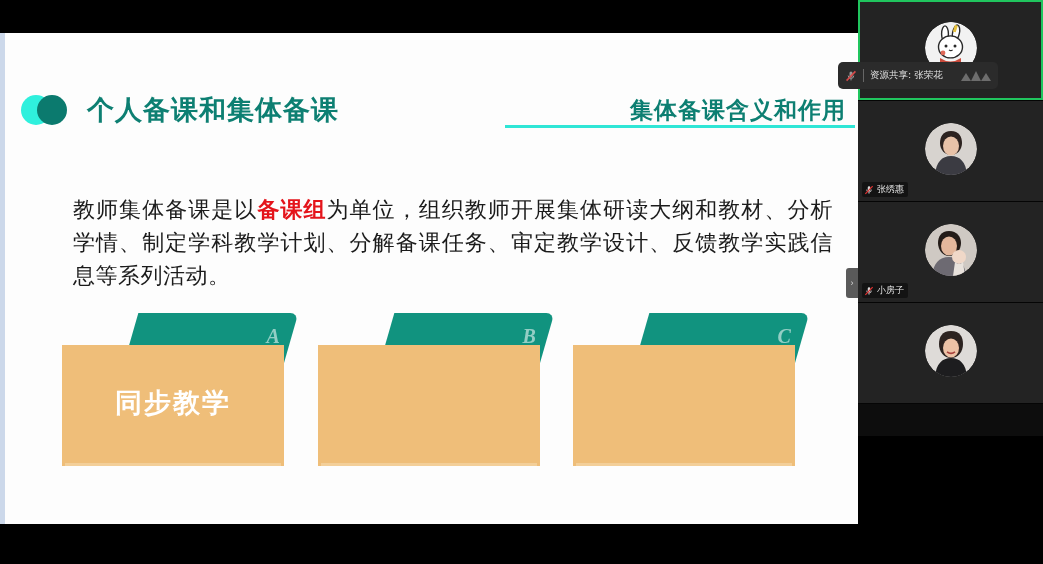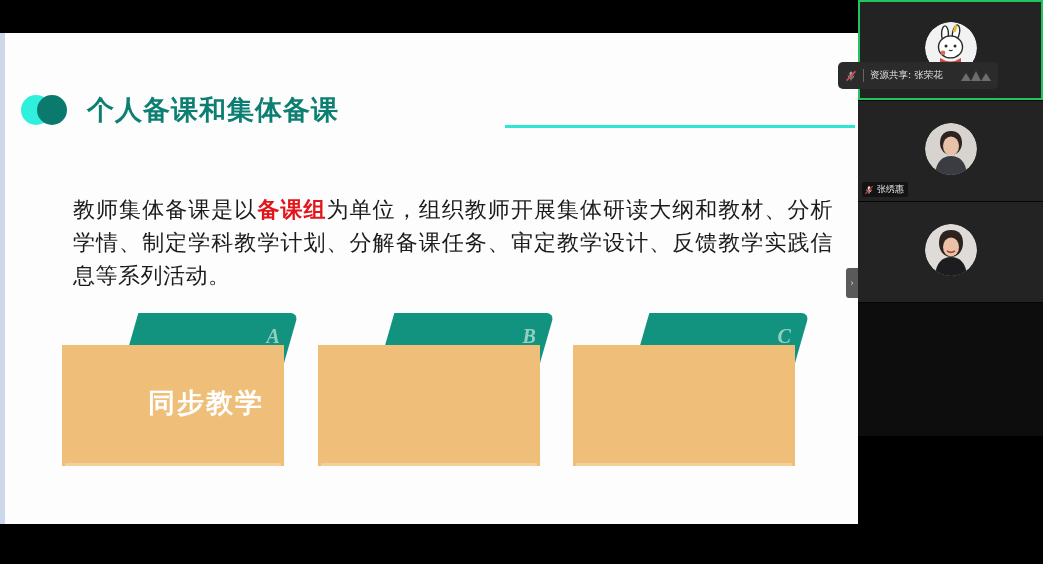--- a/index.html
+++ b/index.html
@@ -103,21 +103,20 @@
       linear-gradient(45deg, transparent 50%, #000 50%);
     mask-size: 11px 11px, 11px 11px;
     mask-position: 0 0, 0 0;
     mask-repeat: repeat-x, repeat-x;
   }
   .card-label {
     position: absolute; left: 0; top: 72px; width: 222px;
     text-align: center; color: #ffffff;
     font-size: 27px; font-weight: bold; letter-spacing: 2px;
     font-family: "DejaVu Sans", "Liberation Sans", sans-serif;
-    margin-left: 33px;
   }
   .card-rule {
     position: absolute; left: 3px; top: 150px; width: 216px; height: 3px;
     background: #f3cf99;
   }
 
   
   #sidebar {
     position: absolute; left: 858px; top: 0;
     width: 185px; height: 436px;
@@ -181,20 +180,21 @@
     <div id="slide-left-edge"></div>
 
     <div id="slide">
 
       <div class="slide-head">
         <div class="dot-mark">
           <div class="d1"></div>
           <div class="d2"></div>
         </div>
         <div class="slide-title">个人备课和集体备课</div>
+        <div class="slide-subtitle">集体备课含义和作用</div>
         <div class="subtitle-rule"></div>
       </div>
 
       <div class="slide-body">
         <span>教师集体备课是以</span><span class="hl-red">备课组</span><span>为单位，组织教师开展集体研读大纲和教材、分析学情、制定学科教学计划、分解备课任务、审定教学设计、反馈教学实践信息等系列活动。</span>
       </div>
 
       <div class="card c1">
         <div class="card-tab">
           <span class="card-letter">A</span>
@@ -259,20 +259,41 @@
         <svg class="mic-muted" viewBox="0 0 12 12" aria-hidden="true">
           <path d="M6 1.6 a1.5 1.5 0 0 1 1.5 1.5 v3 a1.5 1.5 0 0 1 -3 0 v-3 A1.5 1.5 0 0 1 6 1.6 z" fill="#d8d8d8"></path>
           <path d="M3.2 5.6 a2.8 2.8 0 0 0 5.6 0" stroke="#d8d8d8" stroke-width="1" fill="none"></path>
           <line x1="6" y1="8.6" x2="6" y2="10.4" stroke="#d8d8d8" stroke-width="1"></line>
           <line x1="1.6" y1="10.6" x2="10.4" y2="1.4" stroke="#e03030" stroke-width="1.5"></line>
         </svg>
         <span class="nm">张绣惠</span>
       </div>
     </div>
 
+    <div class="tile">
+      <div class="avatar">
+        <svg viewBox="0 0 52 52" width="52" height="52" aria-hidden="true">
+          <circle cx="26" cy="26" r="26" fill="#cfc9c3"></circle>
+          <path d="M24 7 c8 0 12 6 12 12 c0 7 -5 13 -12 13 c-6 0 -11 -6 -11 -13 c0 -6 3 -12 11 -12 z" fill="#241c18"></path>
+          <ellipse cx="24" cy="22" rx="8" ry="9.5" fill="#e3b79c"></ellipse>
+          <path d="M24 33 c10 0 16 7 17 19 l-34 0 c1 -12 7 -19 17 -19 z" fill="#6d6a72"></path>
+          <circle cx="34" cy="33" r="7" fill="#f0d8c8"></circle>
+          <path d="M30 38 q4 4 8 0 l2 14 l-12 0 z" fill="#e8e2dc"></path>
+        </svg>
+      </div>
+      <div class="name-chip">
+        <svg class="mic-muted" viewBox="0 0 12 12" aria-hidden="true">
+          <path d="M6 1.6 a1.5 1.5 0 0 1 1.5 1.5 v3 a1.5 1.5 0 0 1 -3 0 v-3 A1.5 1.5 0 0 1 6 1.6 z" fill="#d8d8d8"></path>
+          <path d="M3.2 5.6 a2.8 2.8 0 0 0 5.6 0" stroke="#d8d8d8" stroke-width="1" fill="none"></path>
+          <line x1="6" y1="8.6" x2="6" y2="10.4" stroke="#d8d8d8" stroke-width="1"></line>
+          <line x1="1.6" y1="10.6" x2="10.4" y2="1.4" stroke="#e03030" stroke-width="1.5"></line>
+        </svg>
+        <span class="nm">小房子</span>
+      </div>
+    </div>
 
 
 
     <div class="tile">
       <div class="avatar">
         <svg viewBox="0 0 52 52" width="52" height="52" aria-hidden="true">
           <circle cx="26" cy="26" r="26" fill="#dedbd8"></circle>
           <path d="M26 6 c9 0 12 6 12 13 c0 8 -5 14 -12 14 c-7 0 -12 -6 -12 -14 c0 -7 3 -13 12 -13 z" fill="#2c2320"></path>
           <ellipse cx="26" cy="23" rx="8" ry="9.5" fill="#ecc2a6"></ellipse>
           <path d="M22 27 q4 3 8 0" stroke="#a8413c" stroke-width="1.6" fill="none"></path>

